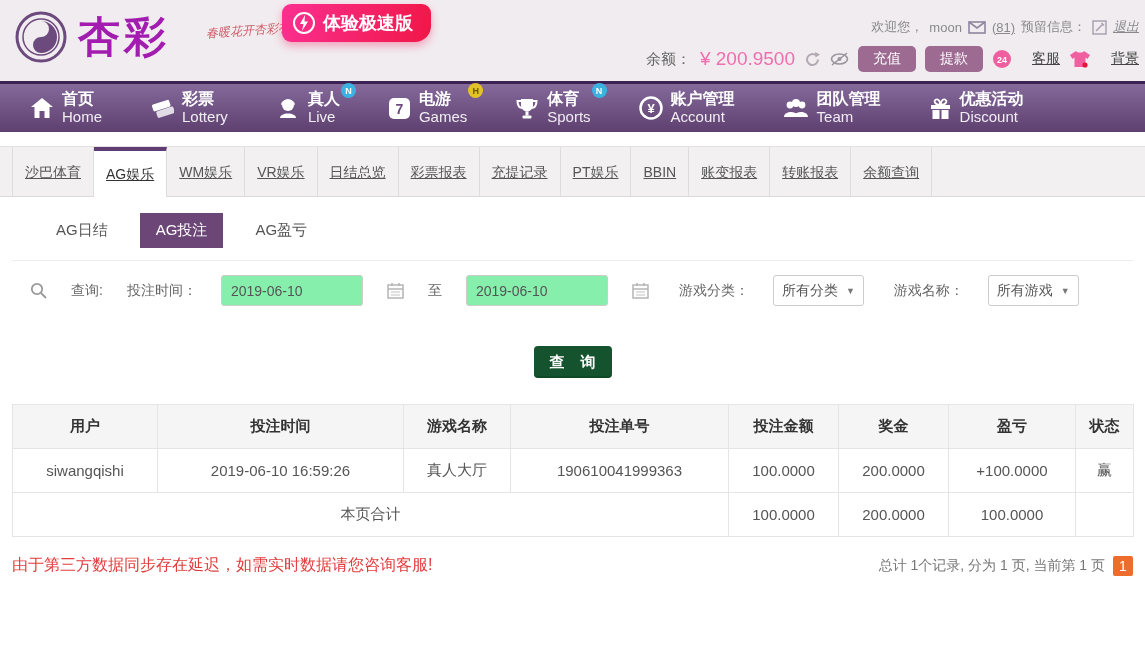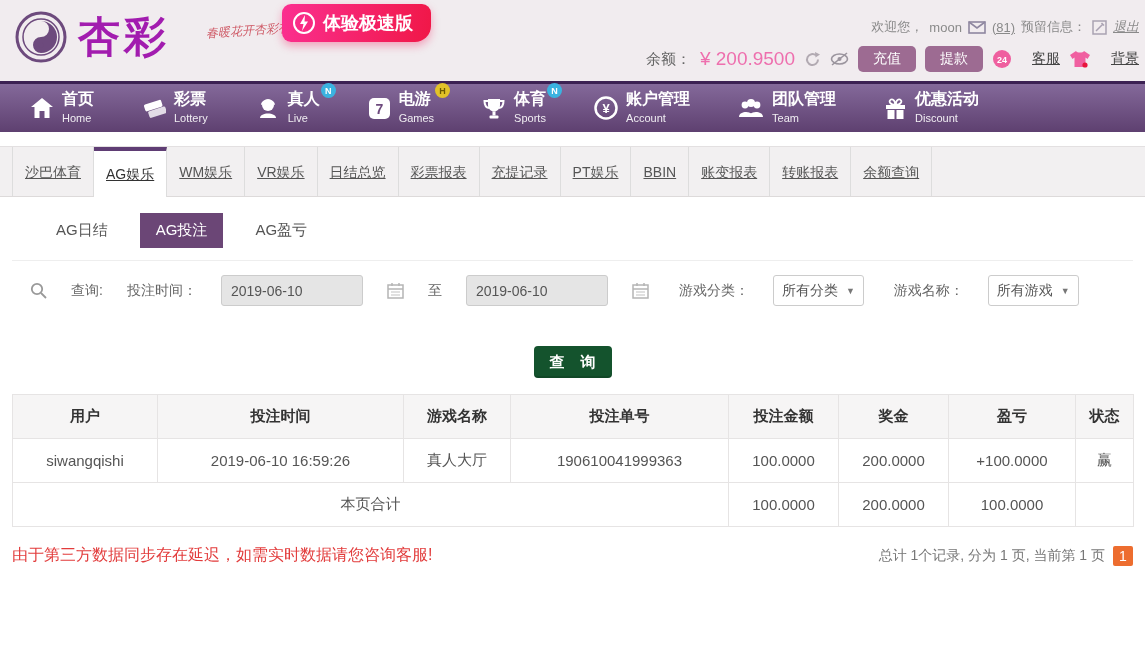--- a/index.html
+++ b/index.html
@@ -21,48 +21,48 @@
   .balance-row { position:absolute; right:6px; top:46px; display:flex; align-items:center; gap:9px; font-size:15px; color:#666; white-space:nowrap; }
   .balance-value { color:#ee6fae; font-size:19px; }
   .hbtn { background:#9d6b92; color:#fff; border:none; font-size:14px; padding:4px 15px; border-radius:5px; cursor:pointer; }
   .hlink { display:flex; align-items:center; gap:20px; color:#444; font-size:14px; text-decoration:underline; cursor:pointer; }
   .icon-btn { cursor:pointer; display:inline-flex; }
 
   
   .nav { height:48px; background:linear-gradient(180deg,#84699a,#5e4070); display:flex; align-items:center; padding-left:30px; gap:48px; }
   .nav-item { display:flex; align-items:center; gap:8px; color:#fff; cursor:pointer; position:relative; }
   .nav-zh { font-size:16px; font-weight:bold; line-height:17px; }
-  .nav-en { font-size:11px; line-height:12px; opacity:.9; }
+  .nav-en { font-size:15px; line-height:12px; opacity:.9; }
   .nav-badge { position:absolute; top:-7px; right:-16px; width:15px; height:15px; border-radius:50%;
       font-size:9px; font-weight:bold; color:#fff; display:flex; align-items:center; justify-content:center; }
   .badge-blue { background:#3bb3e0; }
   .badge-yellow { background:#e2c228; color:#6d5a00; }
 
   
   .tab-strip { margin-top:14px; height:51px; background:#f2f0f1; border-top:1px solid #e3e0e1; border-bottom:1px solid #dddada; display:flex; padding-left:12px; }
   .tab { padding:0 12px; line-height:50px; font-size:14px; color:#555; border-right:1px solid #ddd; cursor:pointer; white-space:nowrap;text-decoration:underline; }
   .tab:first-child { border-left:1px solid #ddd; }
   .tab.active { background:#fff; border-top:4px solid #5f3d74; line-height:46px; color:#333; margin-bottom:-1px; }
 
   
   .subtabs { display:flex; align-items:center; gap:16px; padding:16px 0 12px 28px; border-bottom:1px solid #eee; margin:0 12px; }
   .subtab { font-size:15px; color:#555; padding:8px 16px; cursor:pointer; }
   .subtab.active { background:#6b4676; color:#fff; }
 
   
   .search-row { display:flex; align-items:center; gap:24px; padding:14px 0 14px 30px; font-size:14px; color:#666; }
-  .inp { width:142px; height:31px; border:1px solid #ccc; border-radius:3px; padding:0 9px; font-size:14px; color:#555; background:#e5e5e5; font-family:inherit; }
+  .inp { width:142px; height:31px; border:1px solid #ccc; border-radius:3px; padding:0 9px; font-size:14px; color:#555; background:#86efac; font-family:inherit; }
   .sel { height:31px; border:1px solid #ccc; border-radius:3px; background:#fff; display:flex; align-items:center; gap:8px; padding:0 8px; font-size:14px; color:#555; cursor:pointer; }
   .sel .car { font-size:9px; color:#777; }
   .lab { margin-left:6px; }
   .query-btn { display:block; margin:26px auto 0; width:78px; height:32px; background:#14532d; color:#fff; font-size:15px; font-weight:bold;
       border:none; border-radius:4px; letter-spacing:6px; text-indent:6px; cursor:pointer; box-shadow:inset 0 -2px 0 rgba(0,0,0,.12); }
 
   
-  .rpt { width:1121px; margin:16px 12px 0; border-collapse:collapse; table-layout:fixed; }
+  .rpt { width:1121px; margin:26px 12px 0; border-collapse:collapse; table-layout:fixed; }
   .rpt th, .rpt td { border:1px solid #e6e4e4; height:44px; text-align:center; font-size:15px; }
   .rpt th { background:#f6f5f5; color:#333; font-weight:bold; }
   .rpt td { color:#555; }
   .green { color:#2f9e4f; }
 
   
   .footer-row { display:flex; justify-content:space-between; align-items:center; margin:18px 12px 0; }
   .notice { color:#e23c3c; font-size:16px; }
   .pager { display:flex; align-items:center; gap:8px; color:#777; font-size:14px; }
   .page-box { background:#ed6d2f; color:#fff; min-width:20px; height:20px; display:flex; align-items:center; justify-content:center; font-size:14px; border-radius:2px; padding:0 4px; cursor:pointer; }

